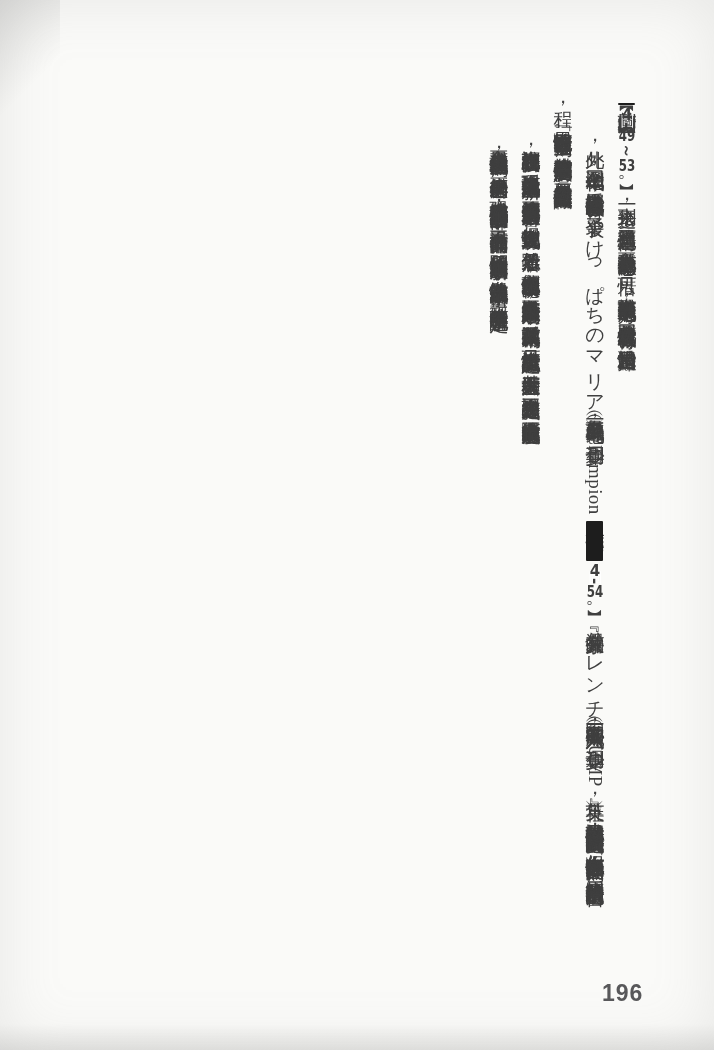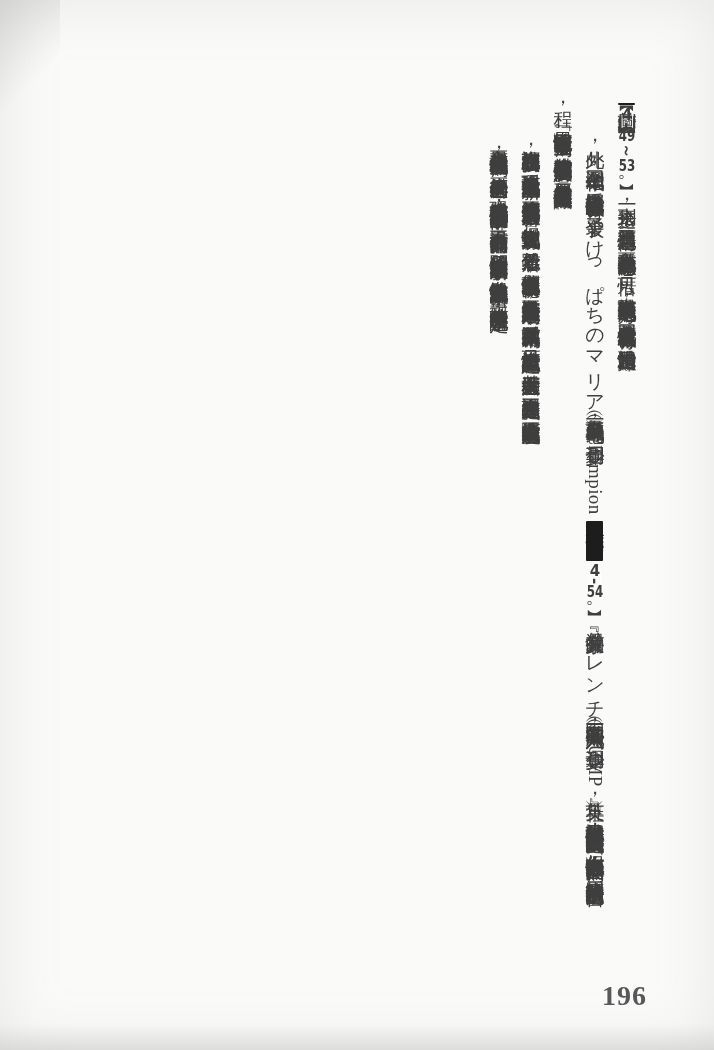--- a/index.html
+++ b/index.html
@@ -73,23 +73,23 @@
   .figref .tcy{
     text-combine-upright:all;
     -webkit-text-combine:horizontal;
   }
   .figref .sep{
     text-orientation:sideways;
   }
   .page-number{
     position:absolute;
     left:602px;top:980px;
-    font-family:Liberation Serif, serif;
+    font-family:Liberation Sans, sans-serif;
     font-weight:700;
-    font-size:28px;
+    font-size:23px;
     letter-spacing:1px;
     color:var(--pagenum);
   }
 </style>
 </head>
 <body>
 
 <div class="page">
   <div class="smudge-topleft"></div>
   <div class="smudge-bottom"></div>

